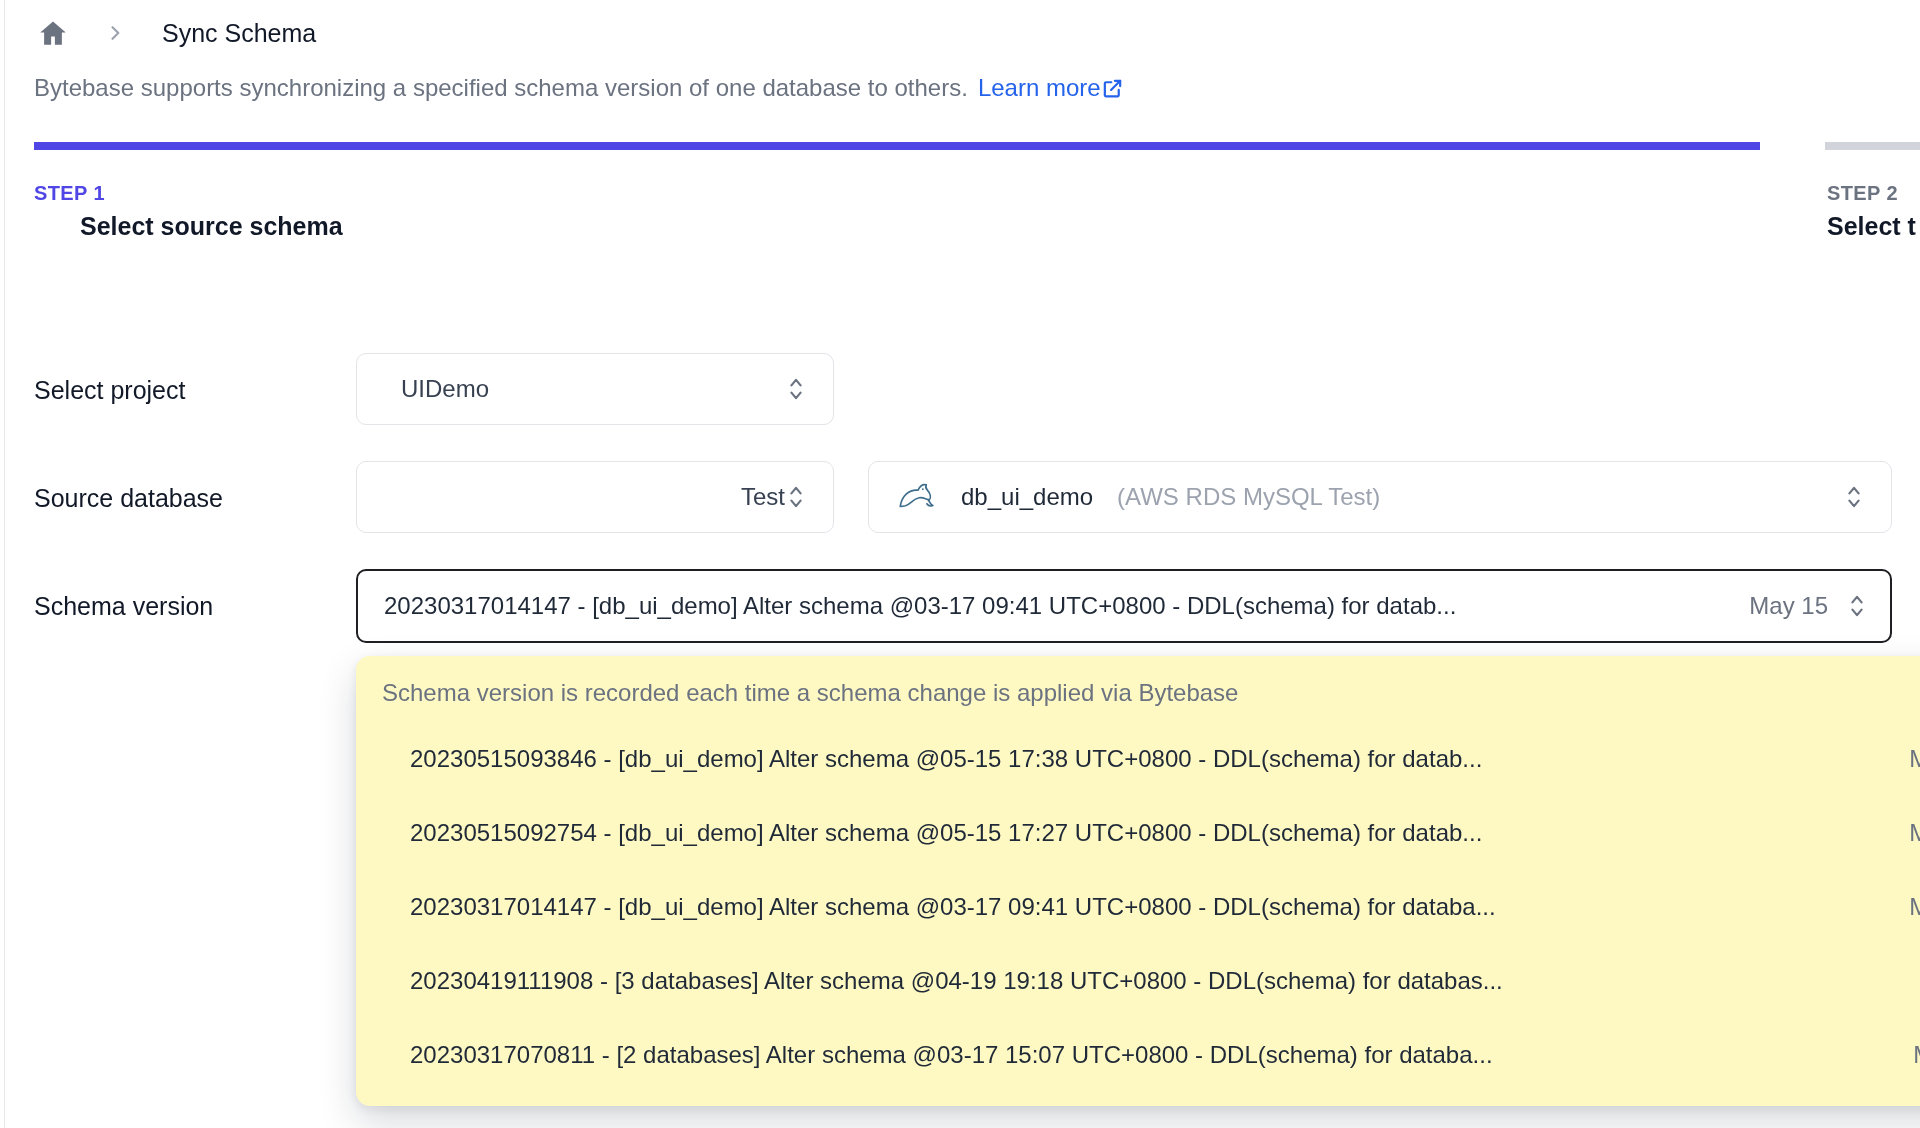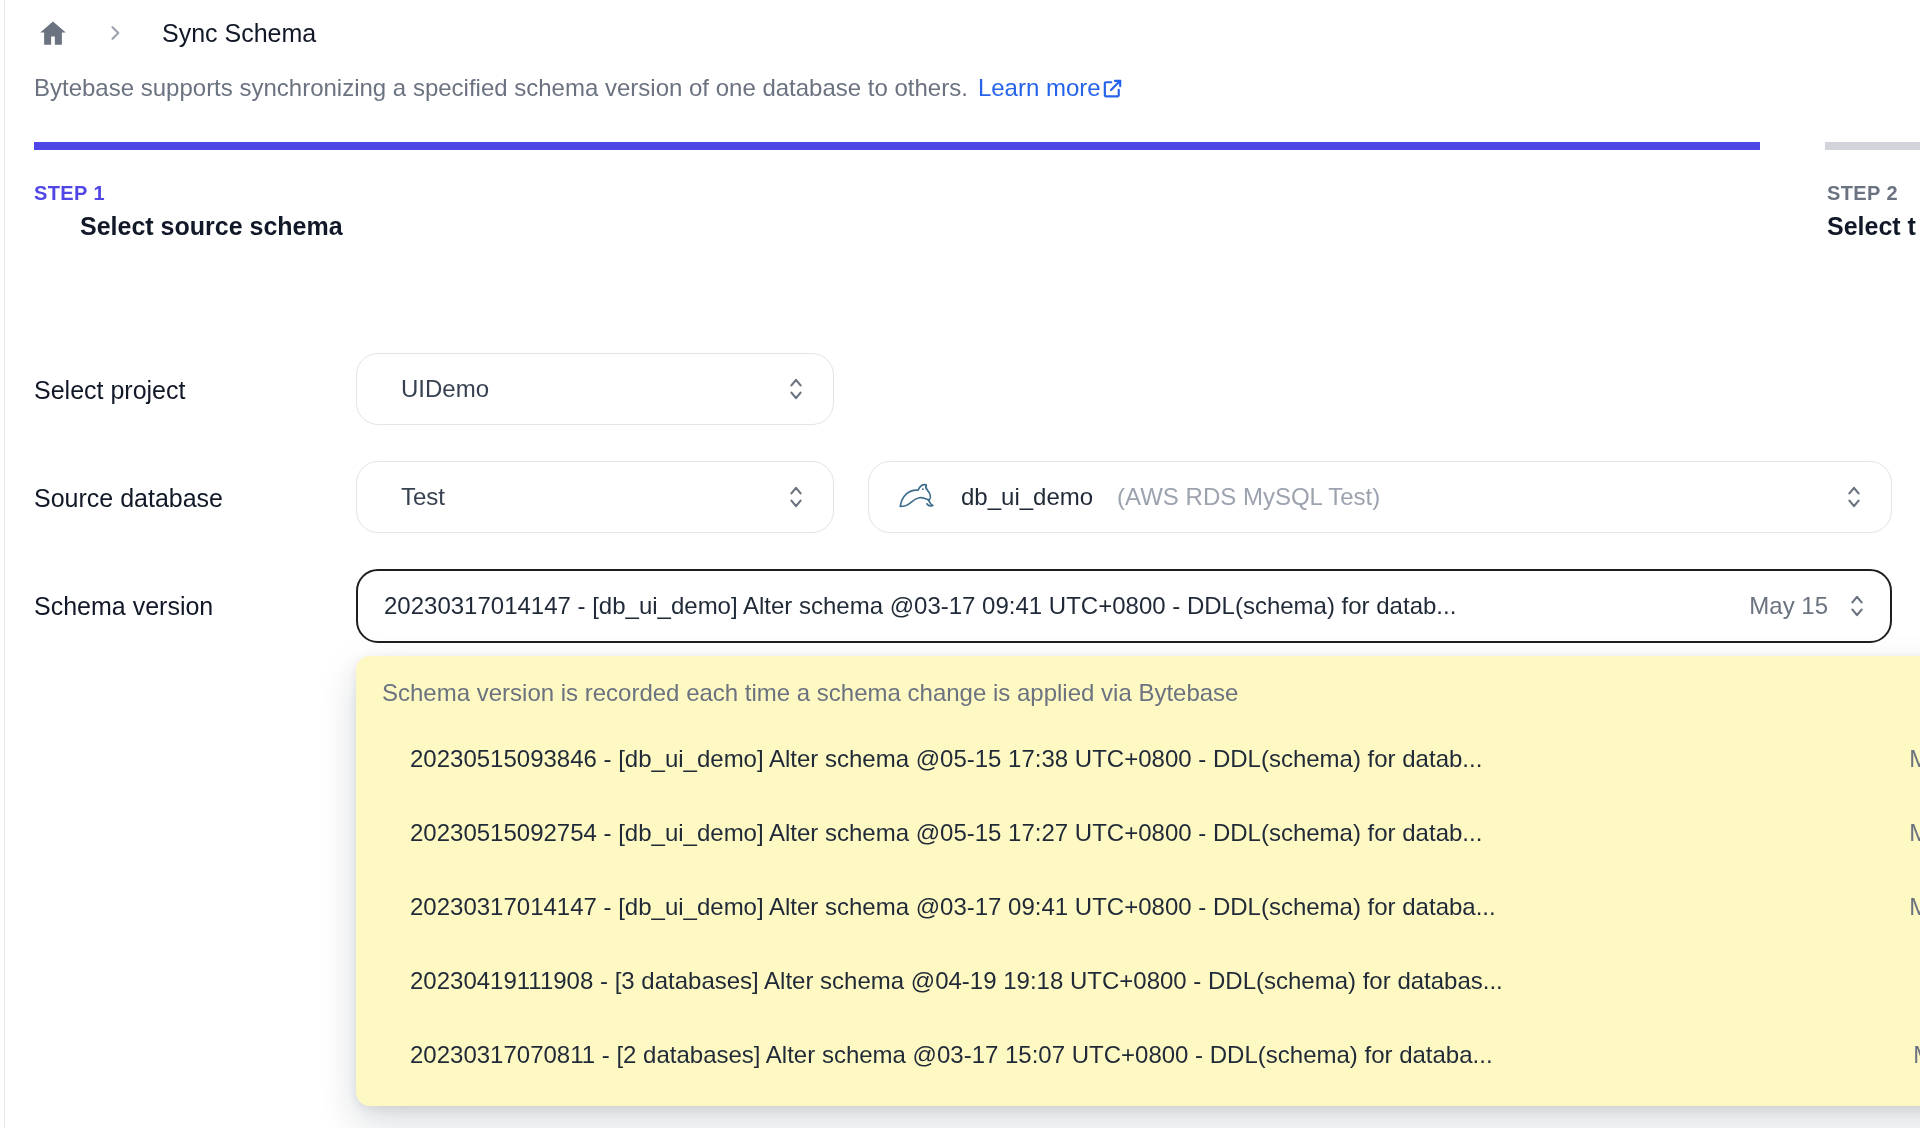--- a/index.html
+++ b/index.html
@@ -37,28 +37,28 @@
   .step-title.s2 { left:1827px; }
 
   
   .field-label { position:absolute; left:34px; font-size:25px; font-weight:500; color:#111827; }
   .lbl-project { top:376px; }
   .lbl-source  { top:484px; }
   .lbl-schema  { top:592px; }
 
   .select {
     position:absolute; display:flex; align-items:center;
-    background:#fff; border:1px solid #e2e4e8; border-radius:22px;
+    background:#fff; border:1px solid #e2e4e8; border-radius:10px;
     font-size:24px; color:#374151; cursor:pointer;
   }
   .select .val { flex:1; white-space:nowrap; overflow:hidden; }
   .updown { width:22px; height:26px; flex:0 0 auto; }
 
   .sel-project { left:356px; top:353px; width:478px; height:72px; padding:0 26px 0 44px; }
-  .sel-env     { left:356px; top:461px; width:478px; height:72px; padding:0 26px 0 44px; }
+  .sel-env     { left:356px; top:461px; width:478px; height:72px; padding:0 26px 0 44px;text-align:right; }
 
   .sel-db { left:868px; top:461px; width:1024px; height:72px; padding:0 26px 0 26px; gap:24px; }
   .db-icon { width:42px; height:42px; flex:0 0 auto; }
   .db-name { font-weight:500; color:#1f2937; white-space:nowrap; }
   .db-detail { color:#9ca3af; white-space:nowrap; flex:1; overflow:hidden; }
 
   .sel-version {
     left:356px; top:569px; width:1536px; height:74px;
     border:2.5px solid #1f1f23; padding:0 22px 0 26px; color:#1f2937;
   }

